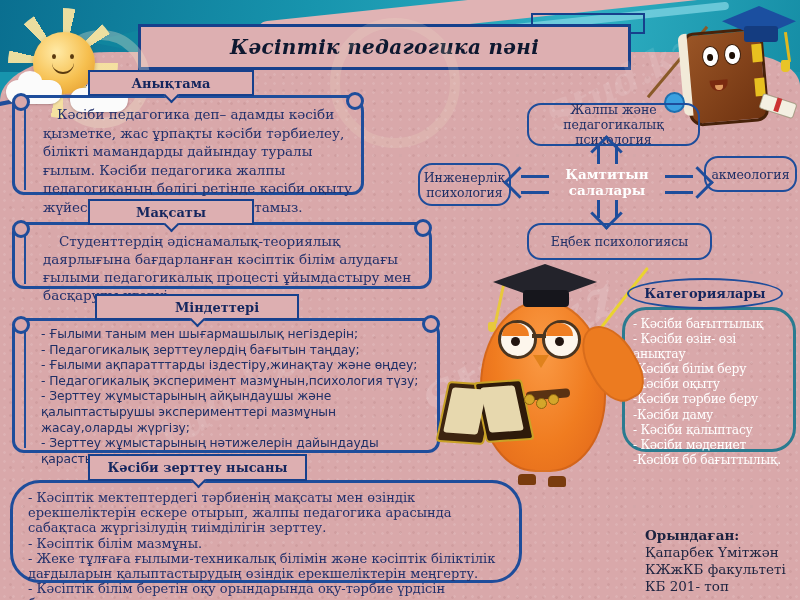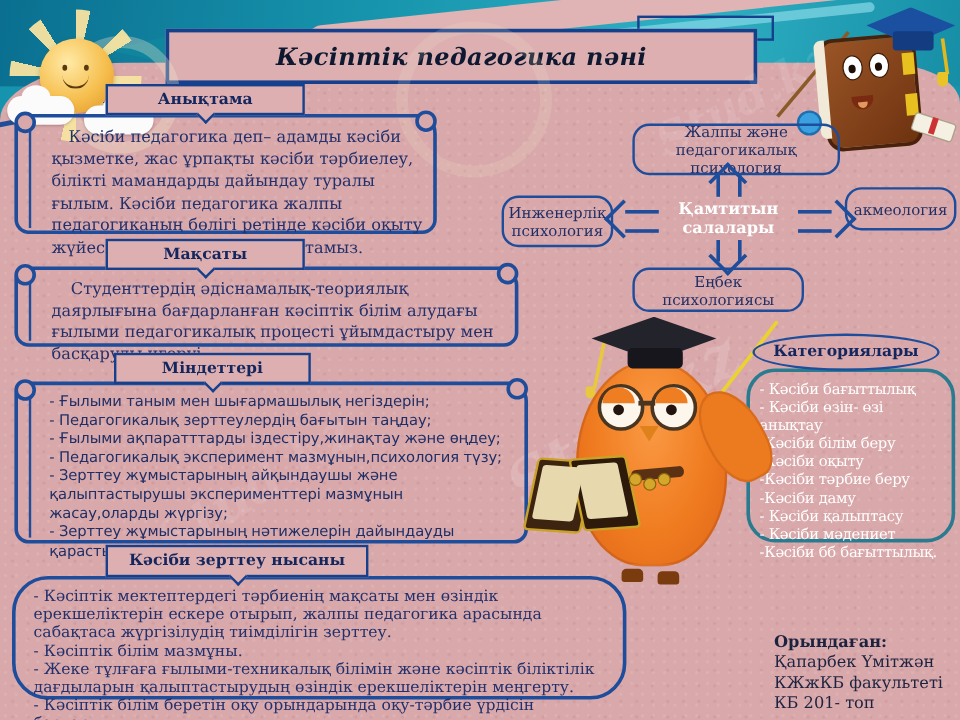--- a/index.html
+++ b/index.html
@@ -84,21 +84,21 @@
   .bc-scroll::before{content:'';position:absolute;left:14px;top:-1px;width:5px;height:14px;background:#cc3333;}
   
   .label{position:absolute;background:#ddafb1;border:2.5px solid #16408c;z-index:7;
     display:flex;align-items:center;justify-content:center;
     font-weight:bold;font-size:13px;color:#14265e;}
   .label::after{content:'';position:absolute;left:50%;bottom:-7px;margin-left:-5px;width:9px;height:9px;
     background:#ddafb1;border-right:2.5px solid #16408c;border-bottom:2.5px solid #16408c;
     transform:rotate(45deg);}
   .lab-def{left:88px;top:70px;width:162px;height:22px;}
   .lab-goal{left:88px;top:199px;width:162px;height:22px;}
-  .lab-tasks{left:95px;top:294px;width:160px;height:22px;}
+  .lab-tasks{left:95px;top:294px;width:160px;height:22px;padding-left:40px;}
   .lab-res{left:88px;top:454px;width:215px;height:23px;}
   
   .scroll{position:absolute;border:3px solid #1e4d9b;border-radius:10px 16px 12px 12px;z-index:6;
     color:#22306b;}
   .scroll::before{content:'';position:absolute;left:9px;top:2px;bottom:2px;width:0;
     border-left:2.5px solid #1e4d9b;}
   .scroll::after{content:'';position:absolute;left:-3px;top:-5px;width:12px;height:12px;
     border:3px solid #1e4d9b;border-radius:50%;background:#d9a8aa;}
   .curl-tr{position:absolute;right:-3px;top:-6px;width:12px;height:12px;border:3px solid #1e4d9b;
     border-radius:50%;background:#d9a8aa;}
@@ -115,21 +115,21 @@
   .box-res{position:absolute;left:10px;top:480px;width:512px;height:103px;border:3px solid #1e4d9b;
     border-radius:30px;padding:7px 13px 4px 15px;box-sizing:border-box;z-index:6;
     font-size:13px;line-height:15.2px;color:#22306b;}
   
   .rbox{position:absolute;border:2.5px solid #1e4d9b;border-radius:14px;z-index:6;
     display:flex;align-items:center;justify-content:center;text-align:center;
     font-size:12.5px;line-height:15px;color:#1f2f66;padding:2px 4px;box-sizing:border-box;}
   .rb-top{left:527px;top:103px;width:173px;height:43px;}
   .rb-left{left:418px;top:163px;width:93px;height:43px;}
   .rb-right{left:704px;top:156px;width:93px;height:36px;}
-  .rb-bottom{left:527px;top:223px;width:143px;height:37px;}
+  .rb-bottom{left:527px;top:223px;width:185px;height:37px;}
   .center-label{position:absolute;left:548px;top:160px;width:118px;height:44px;z-index:7;
     display:flex;align-items:center;justify-content:center;text-align:center;
     font-weight:bold;font-size:13.5px;line-height:16px;color:#ffffff;}
   .shaft-v{position:absolute;width:15px;border-left:3px solid #1e4d9b;border-right:3px solid #1e4d9b;z-index:6;}
   .shaft-h{position:absolute;height:13px;border-top:3px solid #1e4d9b;border-bottom:3px solid #1e4d9b;z-index:6;}
   .chev{position:absolute;width:20px;height:20px;z-index:6;}
   .sh-up{left:597px;top:146px;height:18px;}
   .ch-up{left:595px;top:140px;border-top:3px solid #1e4d9b;border-right:3px solid #1e4d9b;transform:rotate(-45deg);}
   .sh-down{left:597px;top:200px;height:18px;}
   .ch-down{left:595px;top:202px;border-bottom:3px solid #1e4d9b;border-right:3px solid #1e4d9b;transform:rotate(45deg);}

